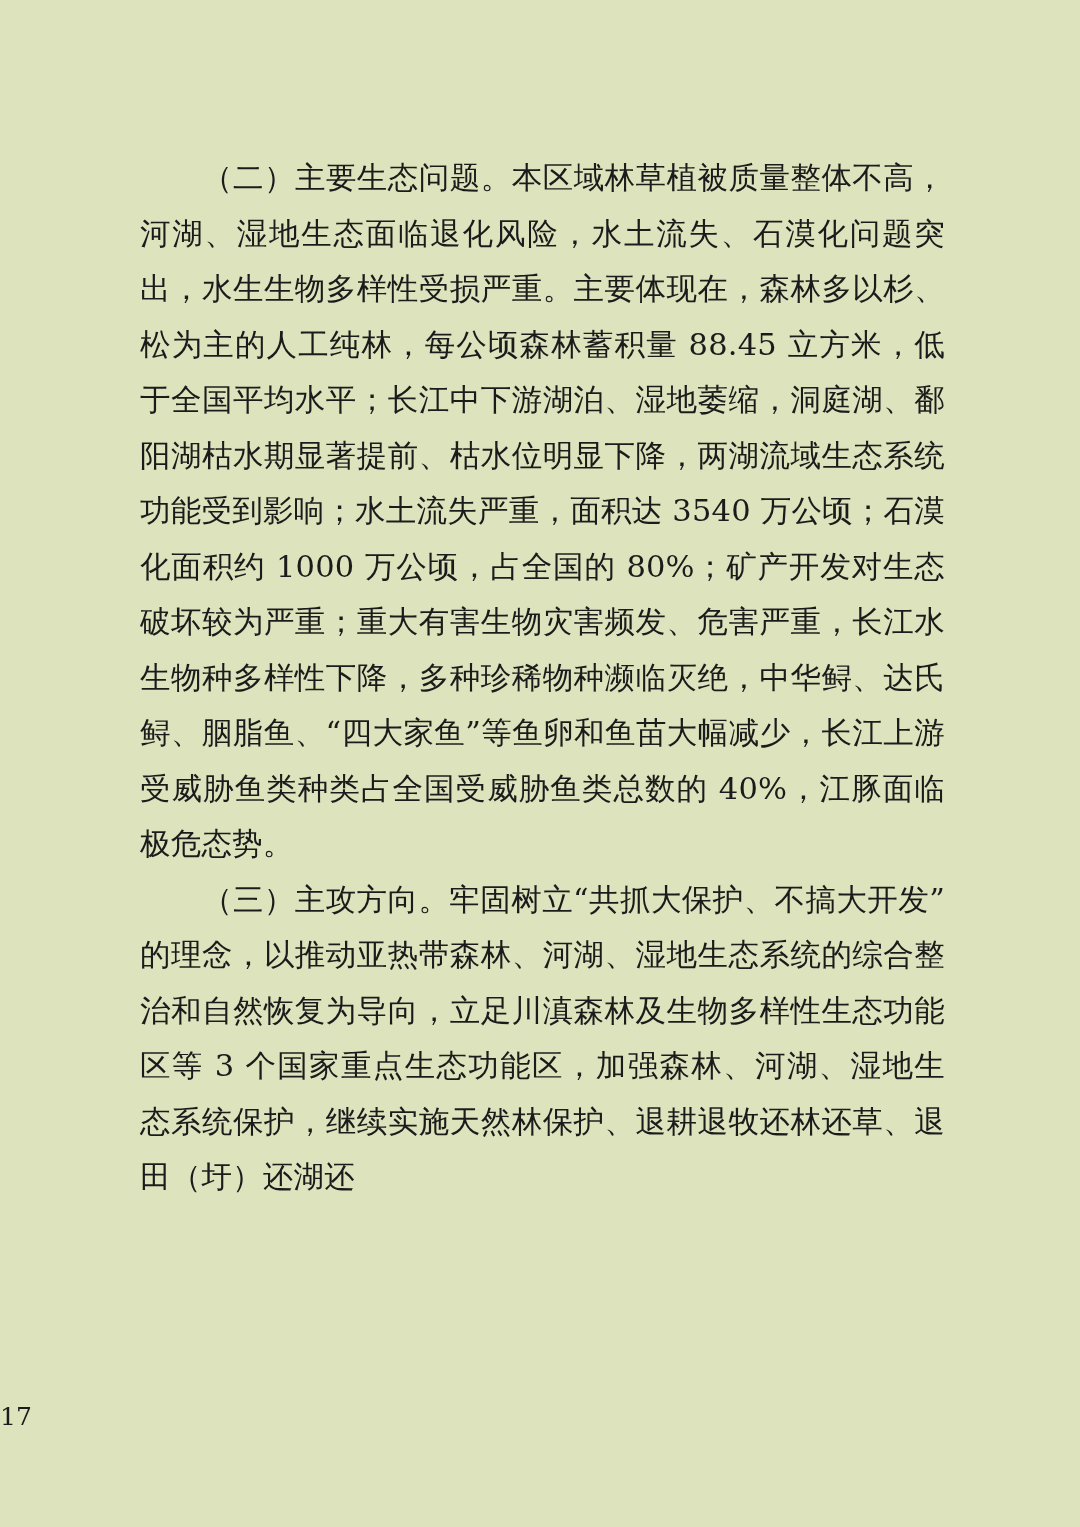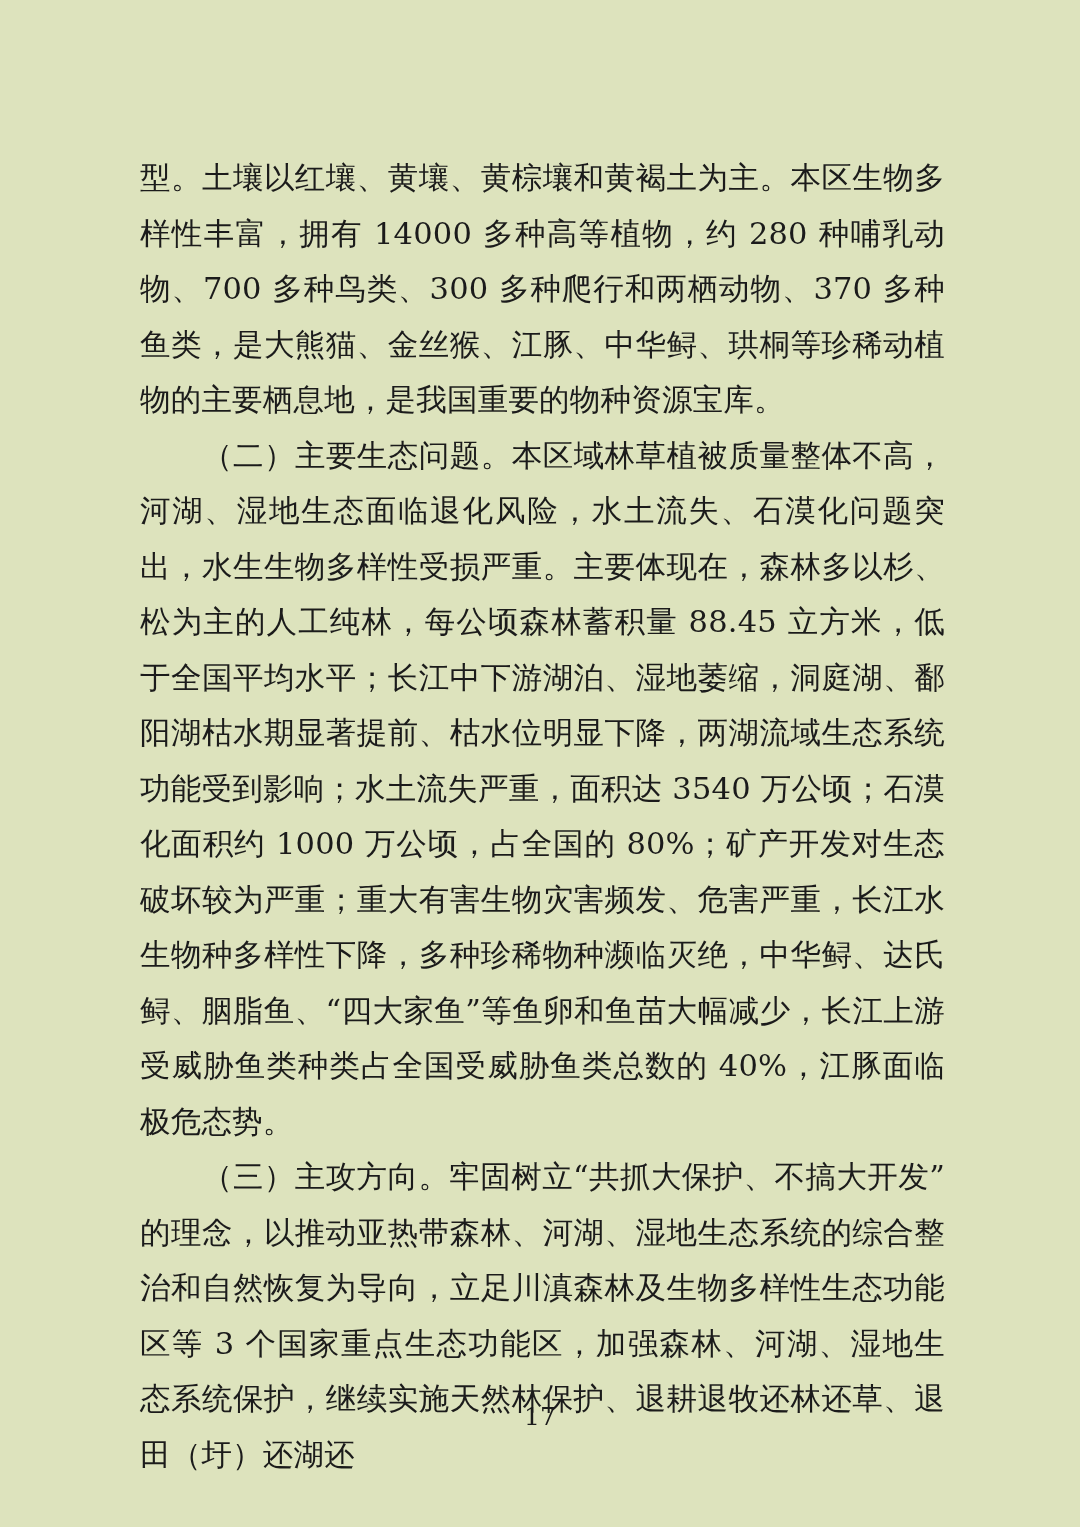--- a/index.html
+++ b/index.html
@@ -33,32 +33,30 @@
     text-indent: 0;
   }
   .para.indent {
     text-indent: 62px;
   }
   .page-number {
     position: absolute;
     left: 0;
     right: 0;
     bottom: 96px;
-    text-align: center;
     font-size: 25px;
     color: #1b1b1b;
     font-family: "DejaVu Serif", "Liberation Serif", serif;
   }
 </style>
 </head>
 <body>
 
 <div class="page">
 
   <div class="body-text">
-    <p class="para">型。土壤以红壤、黄壤、黄棕壤和黄褐土为主。本区生物多样性丰富，拥有 14000 多种高等植物，约 280 种哺乳动物、700 多种鸟类、300 多种爬行和两栖动物、370 多种鱼类，是大熊猫、金丝猴、江豚、中华鲟、珙桐等珍稀动植物的主要栖息地，是我国重要的物种资源宝库。</p>
     <p class="para indent">（二）主要生态问题。本区域林草植被质量整体不高，河湖、湿地生态面临退化风险，水土流失、石漠化问题突出，水生生物多样性受损严重。主要体现在，森林多以杉、松为主的人工纯林，每公顷森林蓄积量 88.45 立方米，低于全国平均水平；长江中下游湖泊、湿地萎缩，洞庭湖、鄱阳湖枯水期显著提前、枯水位明显下降，两湖流域生态系统功能受到影响；水土流失严重，面积达 3540 万公顷；石漠化面积约 1000 万公顷，占全国的 80%；矿产开发对生态破坏较为严重；重大有害生物灾害频发、危害严重，长江水生物种多样性下降，多种珍稀物种濒临灭绝，中华鲟、达氏鲟、胭脂鱼、“四大家鱼”等鱼卵和鱼苗大幅减少，长江上游受威胁鱼类种类占全国受威胁鱼类总数的 40%，江豚面临极危态势。</p>
     <p class="para indent">（三）主攻方向。牢固树立“共抓大保护、不搞大开发”的理念，以推动亚热带森林、河湖、湿地生态系统的综合整治和自然恢复为导向，立足川滇森林及生物多样性生态功能区等 3 个国家重点生态功能区，加强森林、河湖、湿地生态系统保护，继续实施天然林保护、退耕退牧还林还草、退田（圩）还湖还</p>
   </div>
 
   <div class="page-number">17</div>
 
 </div>
 
 </body></html>

